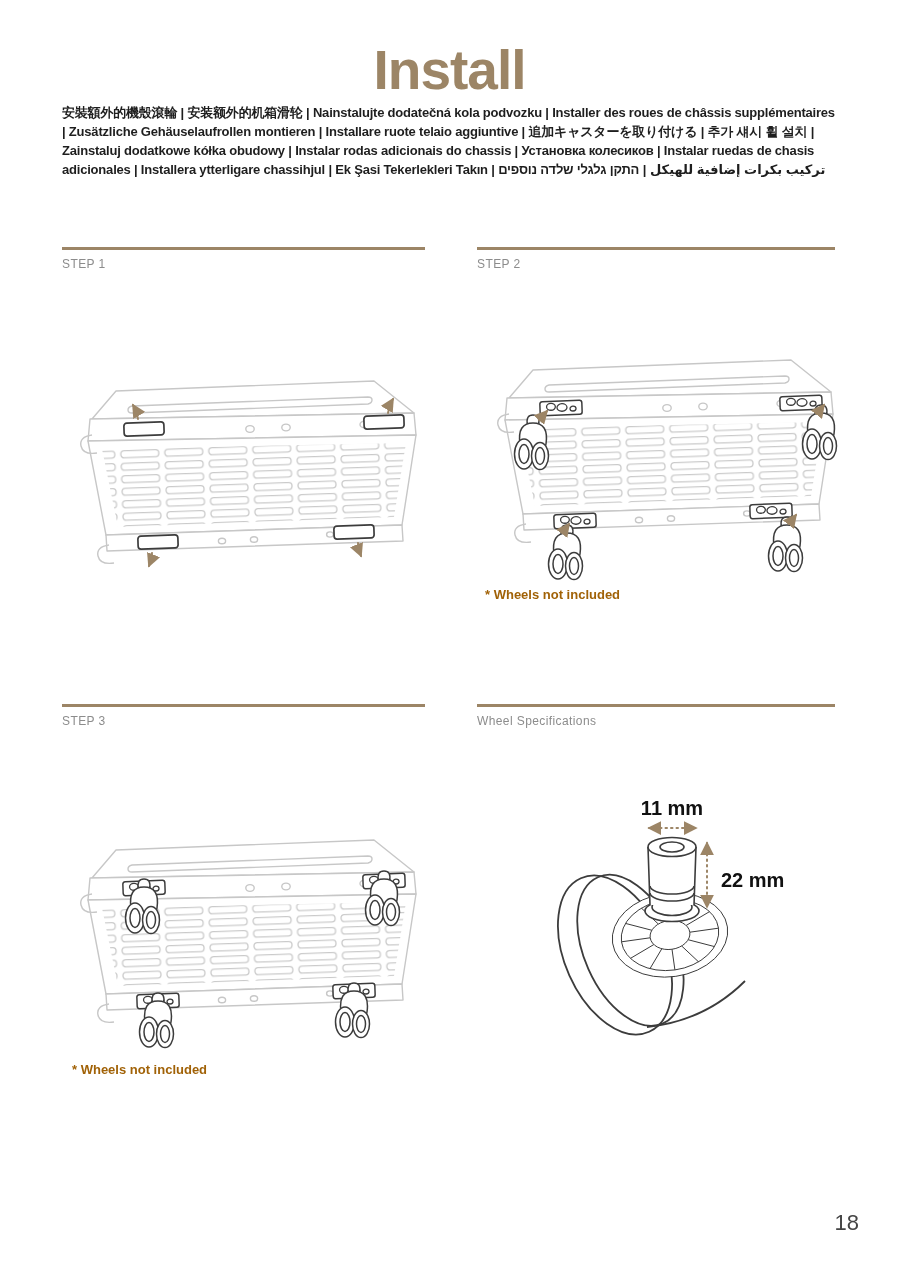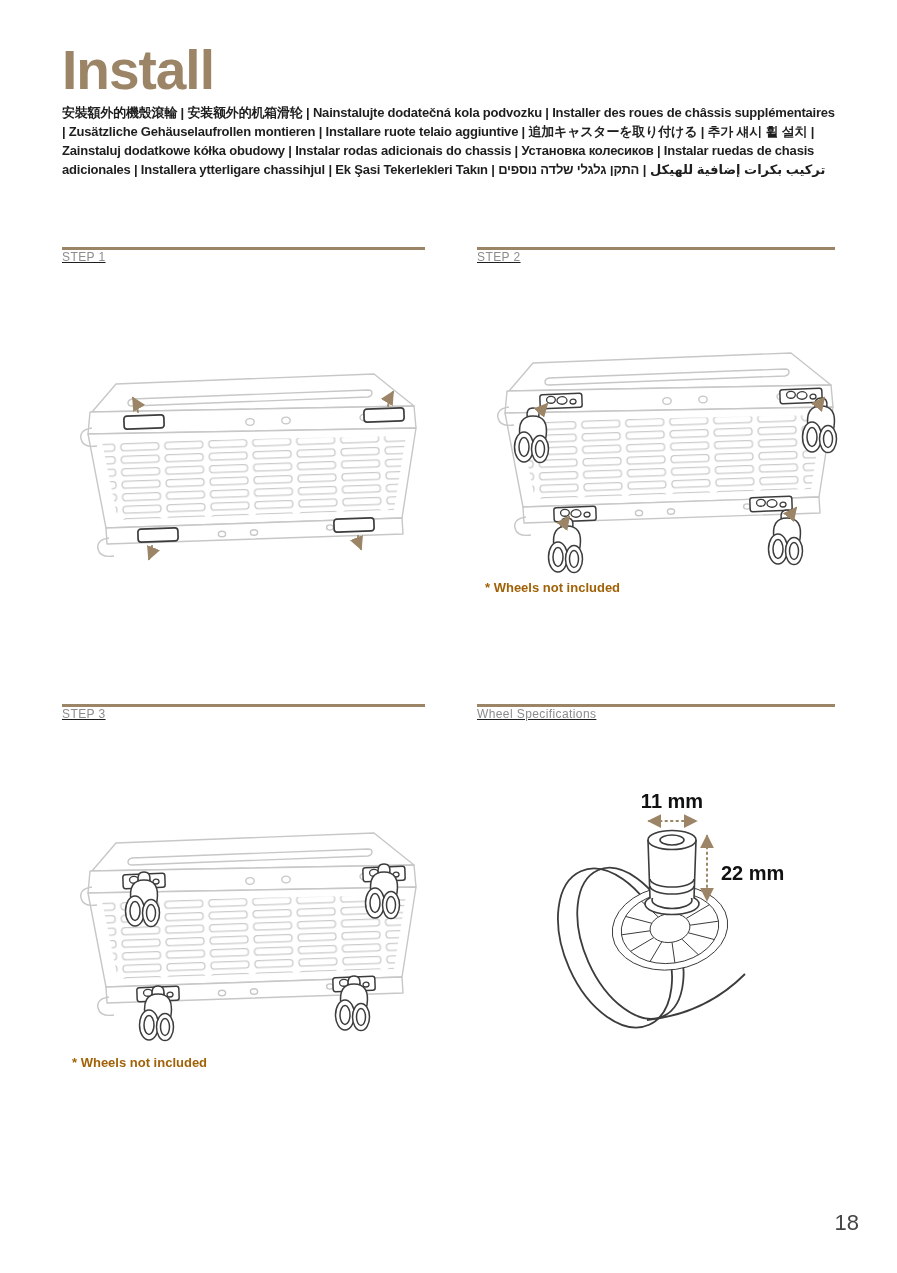--- a/index.html
+++ b/index.html
@@ -10,33 +10,33 @@
   *{margin:0;padding:0;box-sizing:border-box;}
   html,body{background:#fff;}
   body{
     width:897px;height:1273px;position:relative;overflow:hidden;
     font-family:"Liberation Sans","DejaVu Sans",sans-serif;color:var(--text);
   }
   .content{position:absolute;left:62px;top:0;width:775px;}
   h1{
     margin-top:38px;
     font-size:55px;line-height:65px;font-weight:bold;
-    letter-spacing:-1px;color:var(--accent);
+    letter-spacing:-1px;color:var(--accent);text-align:center;
   }
   .translations{
     width:775px;
     font-size:13px;line-height:19px;font-weight:bold;
     letter-spacing:-0.2px;color:var(--text);
   }
   .grid{
     display:grid;grid-template-columns:363px 358px;column-gap:52px;
     margin-top:68px;
   }
   .row1{min-height:445px;}
-  .section-head{border-top:3px solid var(--accent);text-decoration:underline;}
+  .section-head{border-top:3px solid var(--accent);padding-top:7px;}
   .section-label{
     font-size:12px;letter-spacing:0.4px;color:var(--label);font-weight:normal;
   }
   .cell{overflow:visible;}
   svg.illus{display:block;overflow:visible;}
   #step1-svg{margin-top:80px;}
   #step2-svg{margin-top:75px;}
   #step3-svg{margin-top:100px;}
   #spec-svg{margin-top:55px;margin-left:78px;}
   .note{

